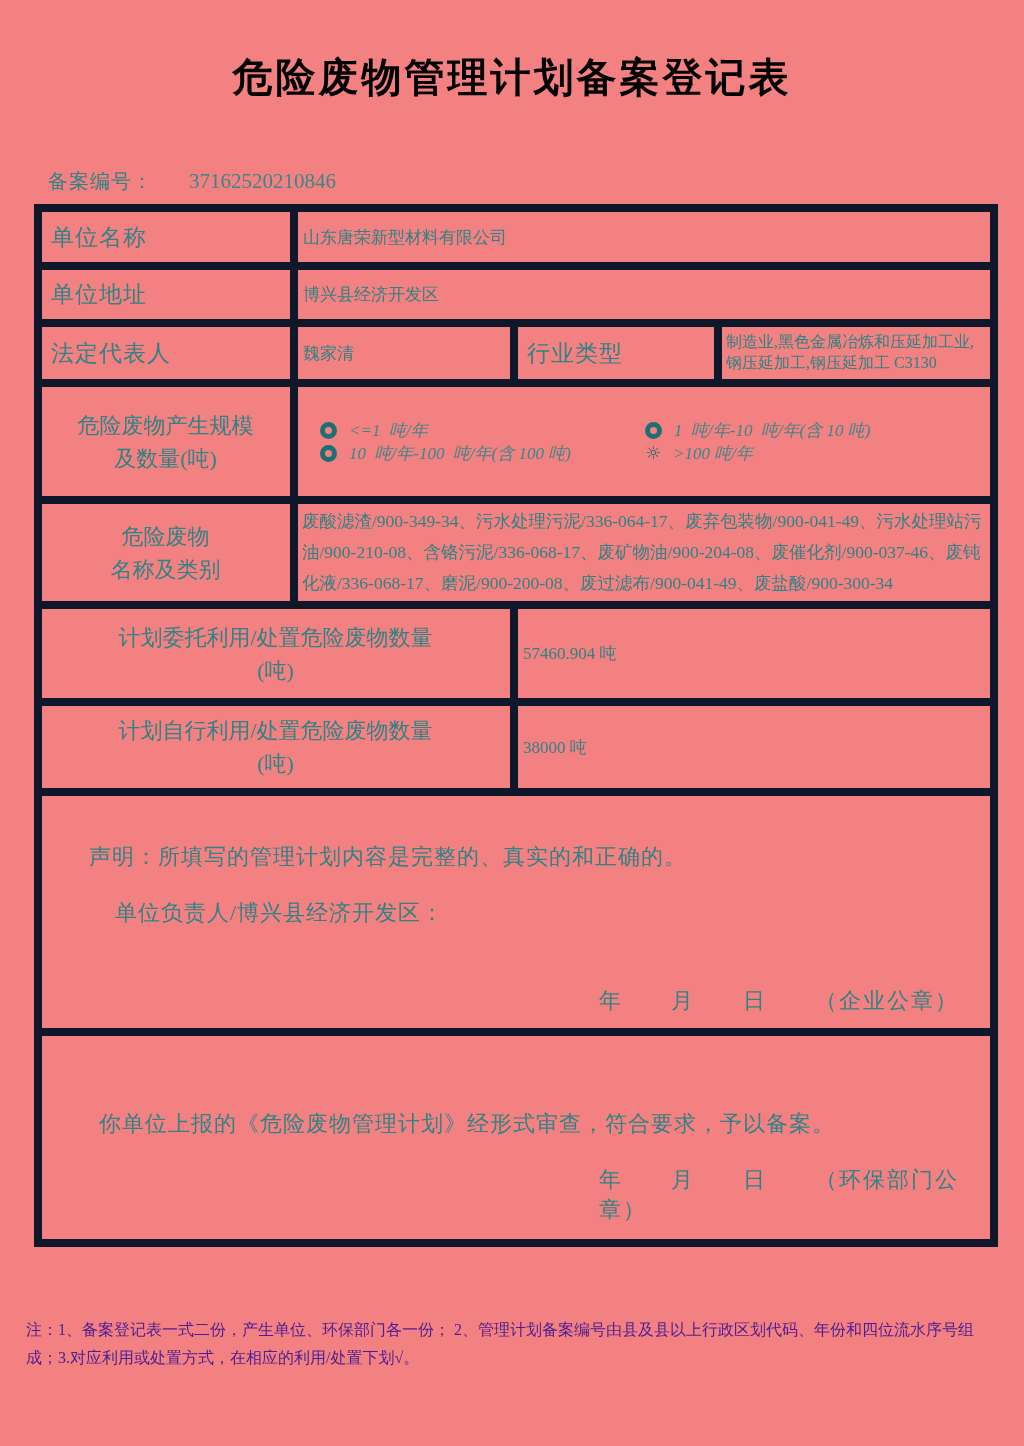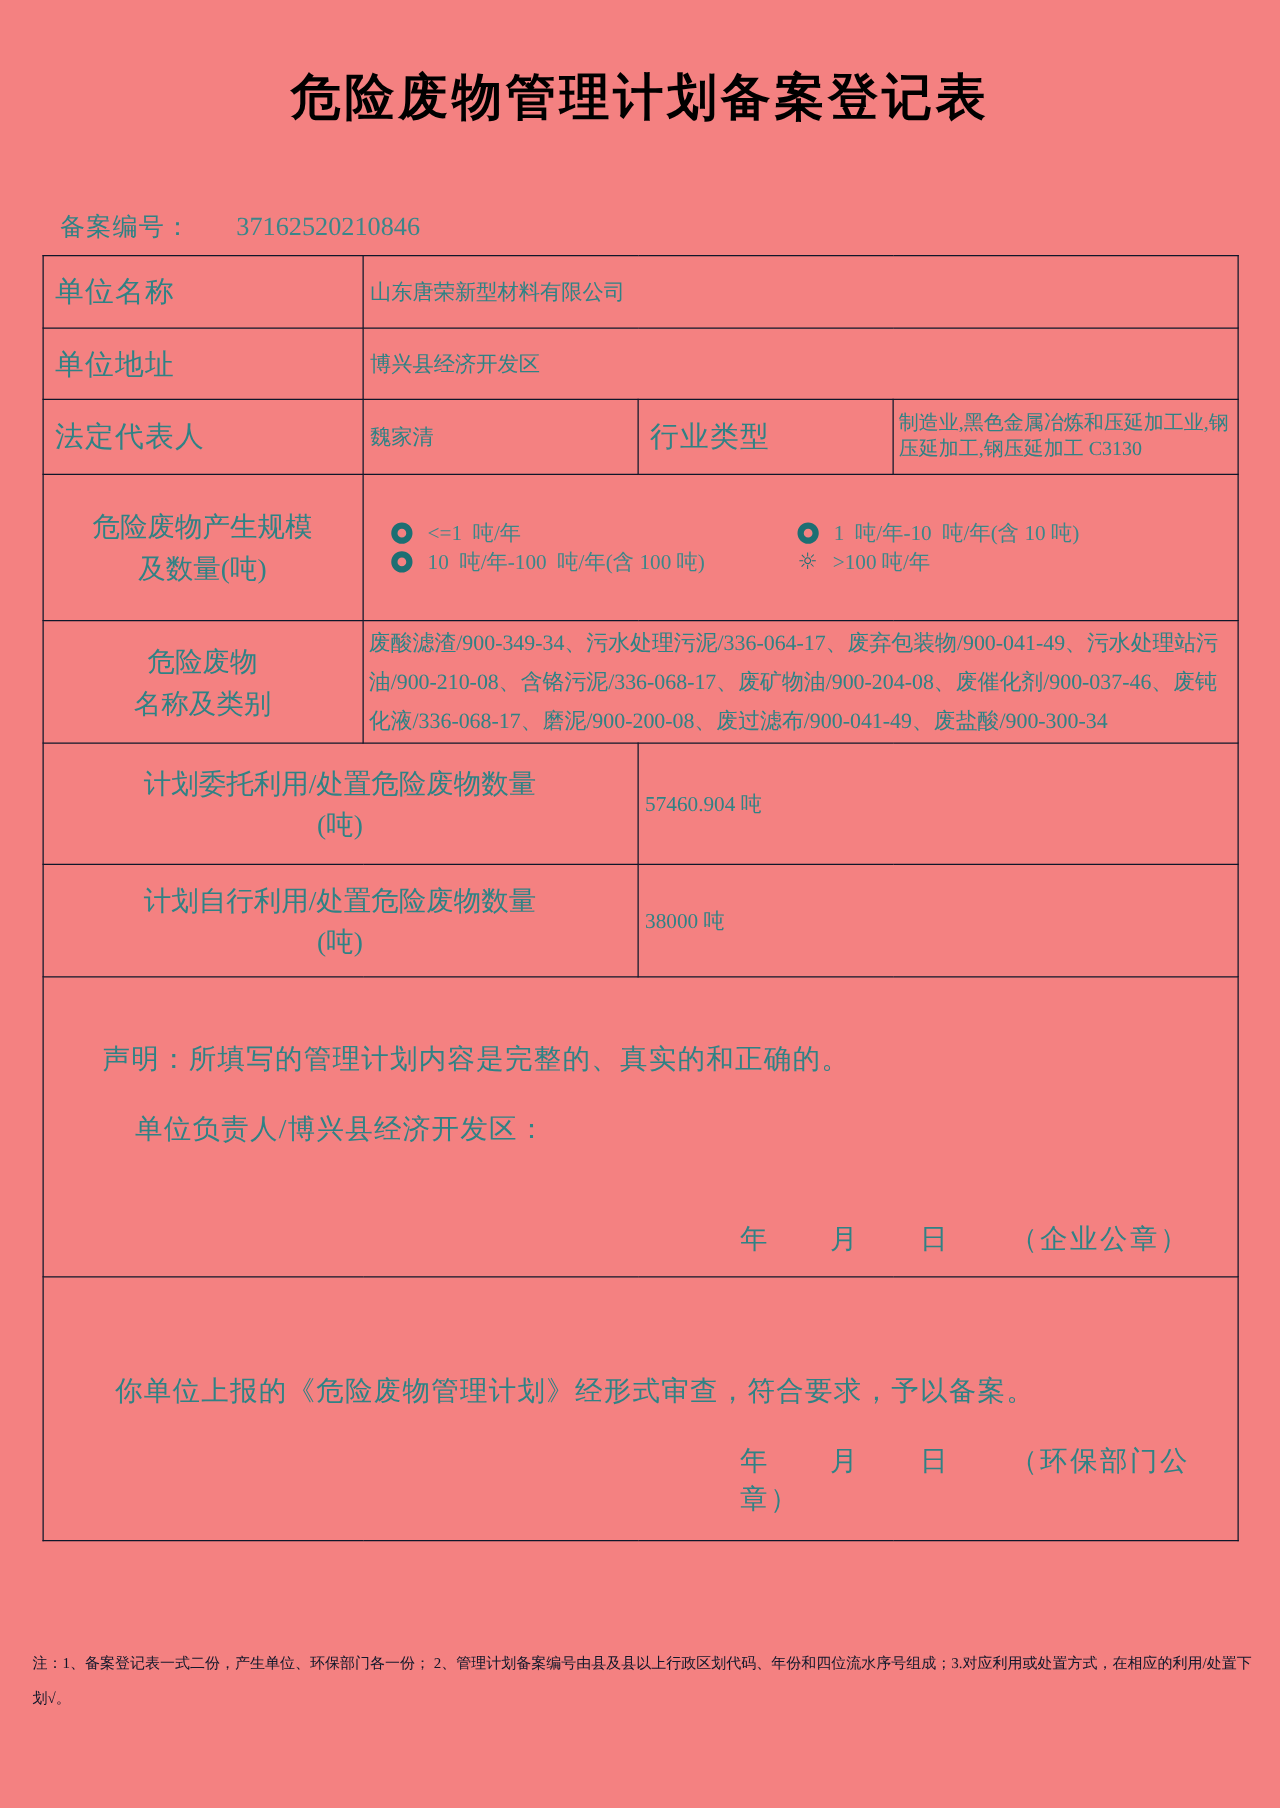--- a/index.html
+++ b/index.html
@@ -21,31 +21,31 @@
     position:absolute;top:168px;left:48px;
     font-size:20px;color:#2f8285;letter-spacing:1px;
   }
   .filing .num{margin-left:36px;font-size:21px;color:#3b8689;letter-spacing:0;}
 
   table.reg{
     position:absolute;top:204px;left:34px;
     width:956px;border-collapse:collapse;table-layout:fixed;
   }
   table.reg td{
-    border:1px solid #0f172a;
+    border:8px solid #0f172a;
     color:#2f8285;
     vertical-align:middle;
     overflow:hidden;
   }
   .lbl{font-size:23px;padding-left:9px;letter-spacing:1px;}
   .lbl2{display:block;}
   .centered{text-align:center;padding-left:0;line-height:1.5;font-size:22px;}
   .val{font-size:17px;color:#46898c;padding-left:5px;}
   .val-sm{font-size:16px;line-height:1.3;padding-left:4px;}
-  .pre{white-space:pre-wrap;}
+  .pre{white-space:pre-wrap;font-style:italic;}
 
   .opts{padding:14px 0 14px 22px;height:100%;box-sizing:border-box;
         display:flex;flex-direction:column;justify-content:space-evenly;}
   .opt-row{display:flex;align-items:center;}
   .opt{display:flex;align-items:center;font-size:17px;color:#3b8689;}
   .opt-left{width:325px;flex:0 0 325px;}
   .radio{
     display:inline-block;width:7px;height:7px;
     border:5px solid #1c6f73;border-radius:50%;
     background:#f48181;margin-right:12px;flex:0 0 auto;
@@ -61,21 +61,21 @@
 
   td.free{vertical-align:top;}
   .decl-statement{margin:34px 16px 0 46px;font-size:22px;letter-spacing:1px;}
   .decl-sign{margin:26px 0 0 72px;font-size:22px;letter-spacing:1px;}
   .decl-date{margin:58px 0 0 556px;font-size:22px;letter-spacing:2px;}
   .appr-statement{margin:58px 0 0 56px;font-size:22px;letter-spacing:1px;}
   .appr-date{margin:26px 0 0 556px;font-size:22px;letter-spacing:2px;}
 
   .footnote{
     position:absolute;top:1316px;left:26px;width:978px;
-    font-size:12px;line-height:28px;color:#0f172a;
+    font-size:16px;line-height:28px;color:#4c1d95;
   }
 </style>
 </head>
 <body>
 
 <div class="page">
 
   <h1 class="title">危险废物管理计划备案登记表</h1>
 
   <div class="filing">

